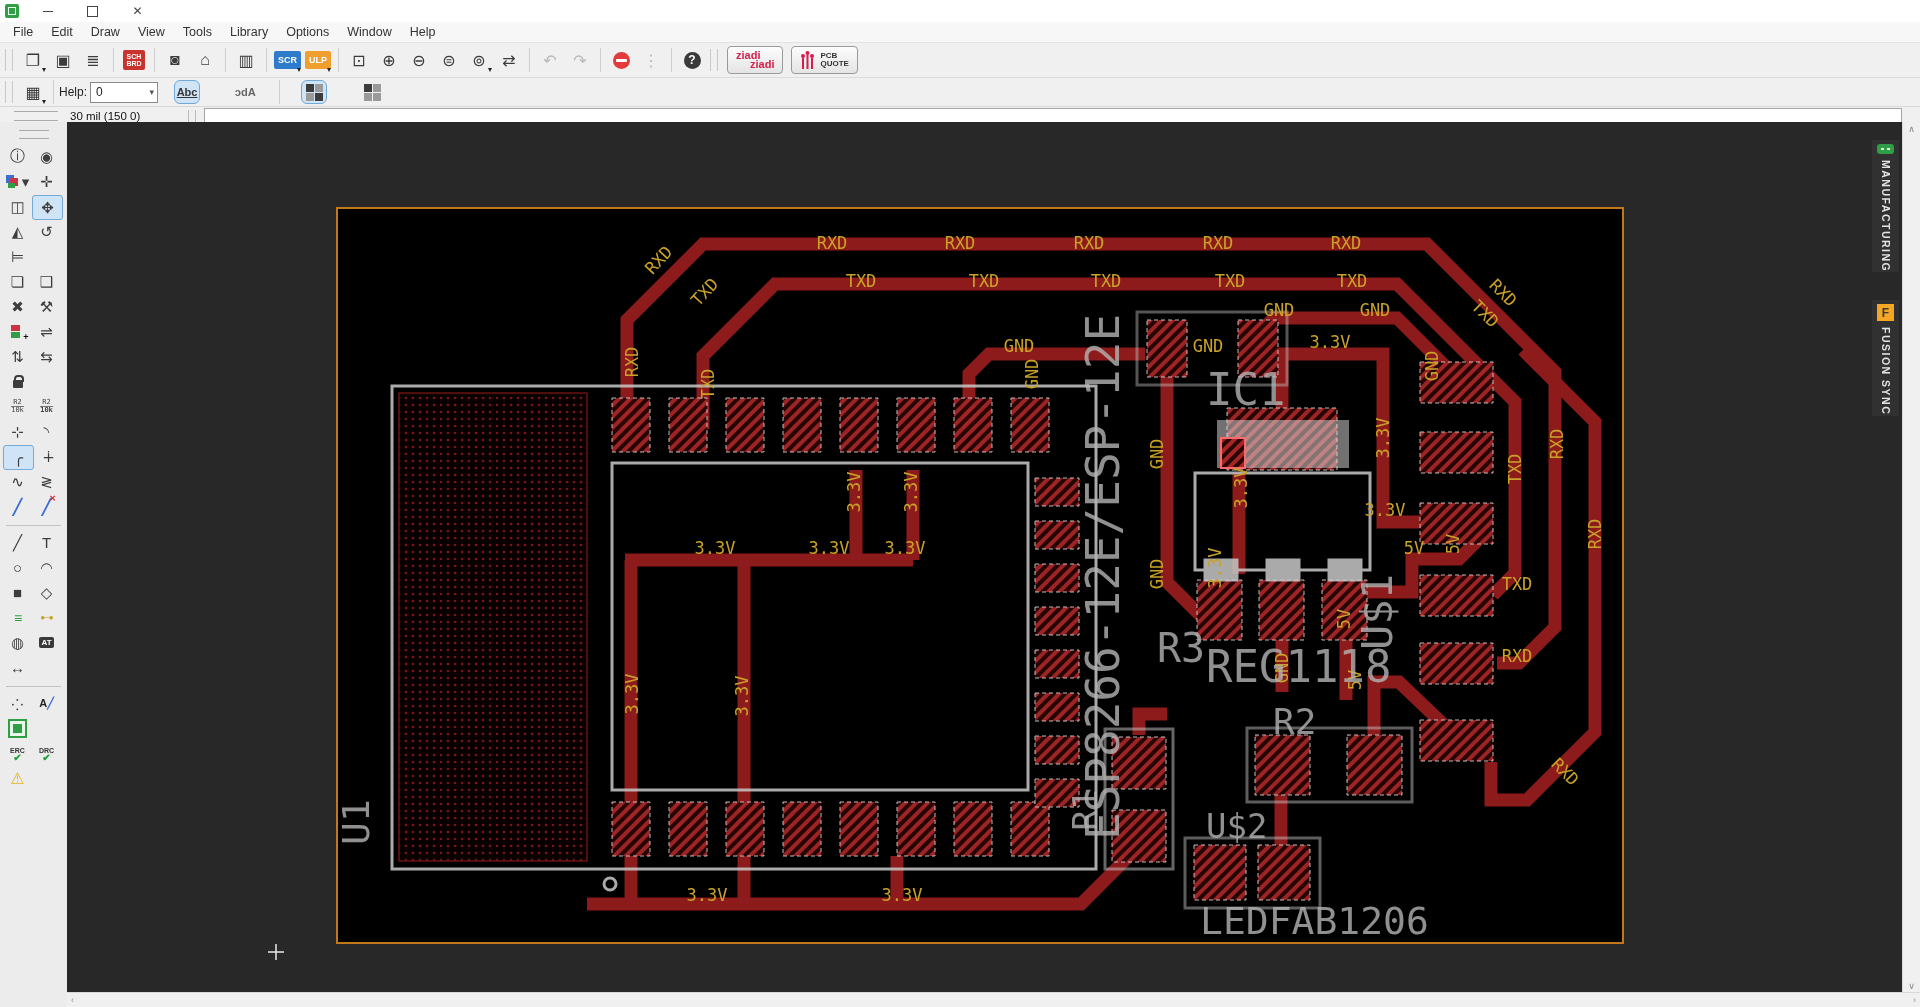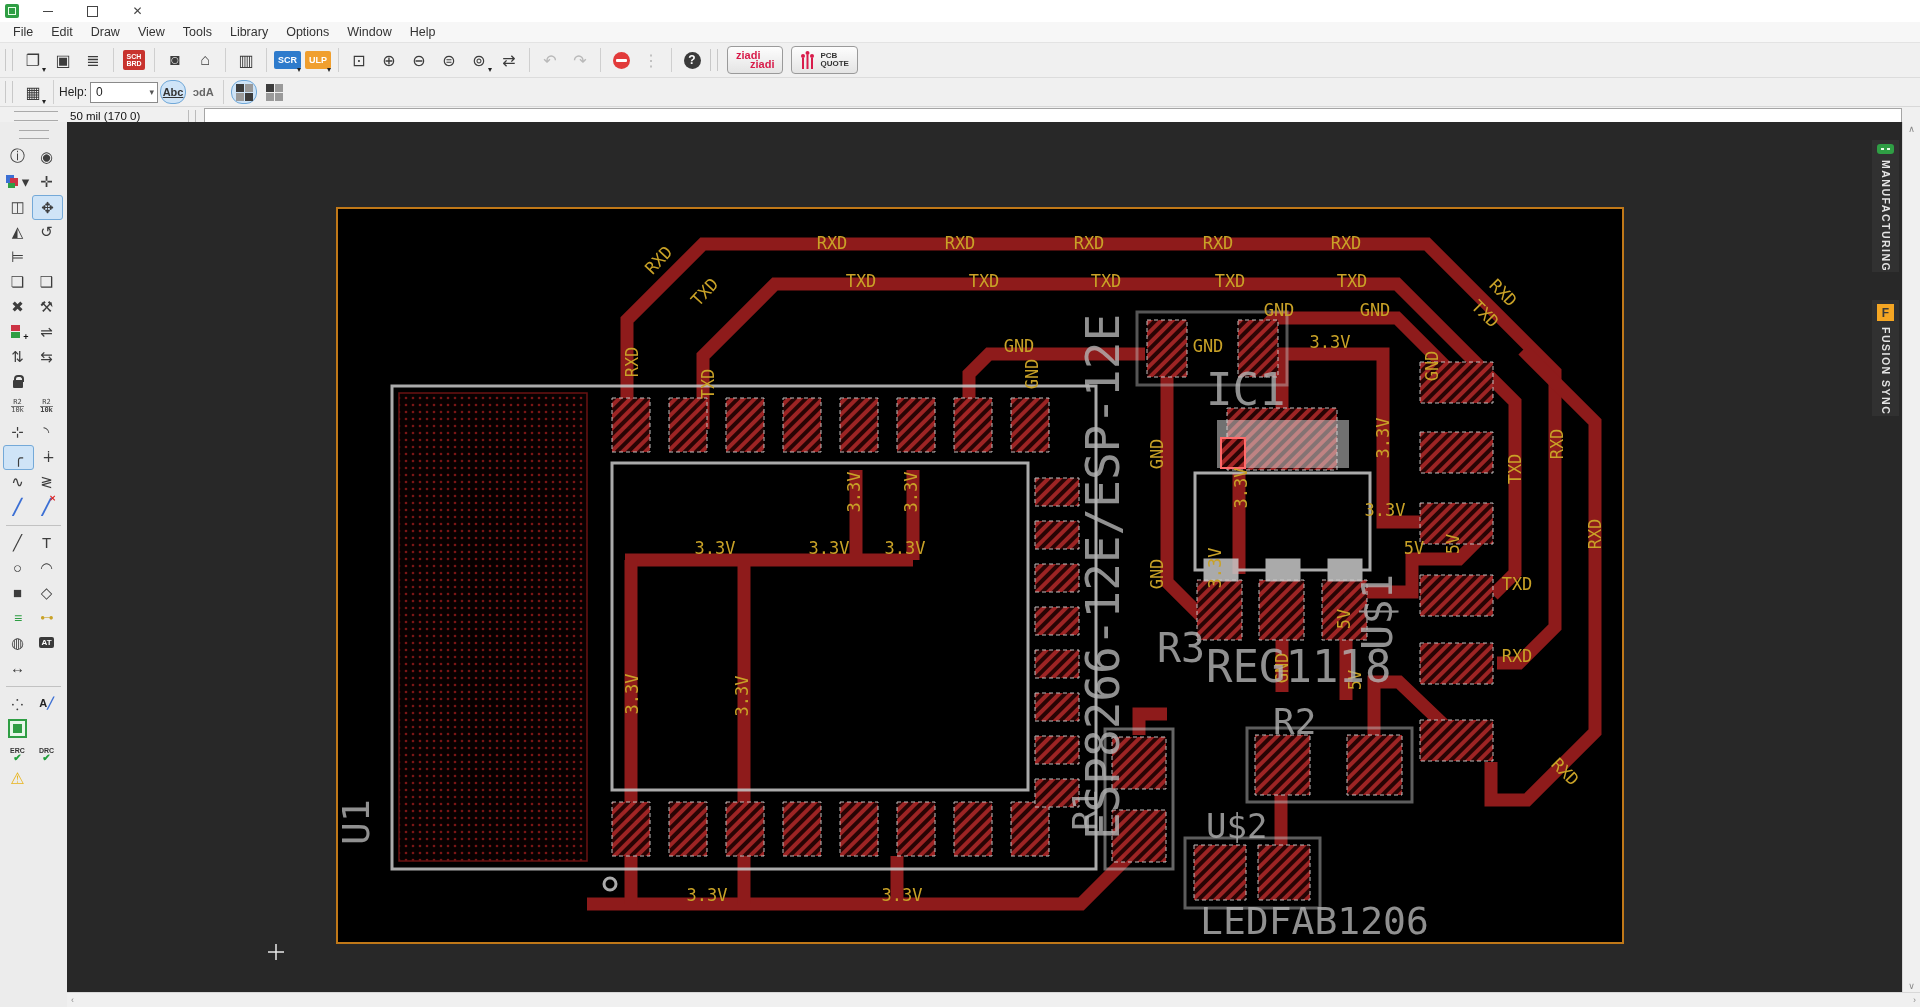--- a/index.html
+++ b/index.html
@@ -33,21 +33,21 @@
   .linkbtn{height:26px;border:1px solid #9a9a9a;border-radius:4px;background:linear-gradient(#fdfdfd,#e4e4e4);
     margin:0 4px;display:flex;align-items:center;padding:0 8px;gap:5px;}
   .dl-text{font-size:11px;font-weight:bold;color:#d81b4a;line-height:9px;text-align:left;}
   .dl-text .l2{display:block;margin-left:14px;}
   .pcbq-text{font-size:8px;font-weight:bold;color:#333;line-height:8px;}
   
   .toolbar2{height:28px;background:#f0f0f0;display:flex;align-items:center;border-bottom:1px solid #d8d8d8;padding-left:2px;font-size:12px;color:#222;}
   .anglebox{width:58px;height:19px;background:#fff;border:1px solid #8a8a8a;display:flex;align-items:center;
     justify-content:space-between;padding:0 3px 0 5px;font-size:12px;margin-left:3px;}
   .anglebox .arr{color:#555;font-size:9px;}
-  .togglebtn{height:22px;min-width:24px;display:flex;align-items:center;justify-content:center;margin:0 2px;border-radius:11px;border:1px solid transparent;}
+  .togglebtn{height:22px;min-width:24px;display:flex;align-items:center;justify-content:center;margin:0 16px;border-radius:6px;border:1px solid transparent;}
   .togglebtn.active{background:#cfe4f7;border:1px solid #70a8d8;}
   .abc{font-size:11px;color:#333;text-decoration:underline;font-weight:bold;}
   .abc.mir{transform:scaleX(-1);color:#666;text-decoration:none;}
   .minigrid{display:grid;grid-template-columns:8px 8px;grid-template-rows:8px 8px;gap:1px;}
   .minigrid i{background:#9a9a9a;}
   .minigrid i.dk{background:#3c3c3c;}
   
   .cmdbar{height:18px;background:#f0f0f0;display:flex;align-items:center;border-bottom:1px solid #cfcfcf;}
   .cmdgrip{width:44px;height:8px;border-top:1px solid #aaa;border-bottom:1px solid #aaa;margin:0 12px 0 14px;}
   .coords{font-size:11.5px;color:#111;width:110px;}
@@ -252,21 +252,21 @@
         <i class="dk"></i>
         <i></i>
         <i></i>
         <i></i>
       </span>
   </div>
 </div>
 
 <div class="cmdbar">
   <span class="cmdgrip"></span>
-  <span class="coords">50 mil (170 0)</span>
+  <span class="coords">30 mil (150 0)</span>
   <span class="cmdsep"></span>
   <input class="cmdinput" value="" style="">
 </div>
 
 <div class="canvas">
 <svg id="board-svg" width="1836" height="871" viewBox="0 0 1836 871">
   <defs>
     <pattern id="hatch" patternUnits="userSpaceOnUse" width="8" height="8" patternTransform="rotate(45)">
       <rect width="8" height="8" fill="#2a0505"></rect>
           <rect width="4" height="8" fill="#a62626"></rect>

